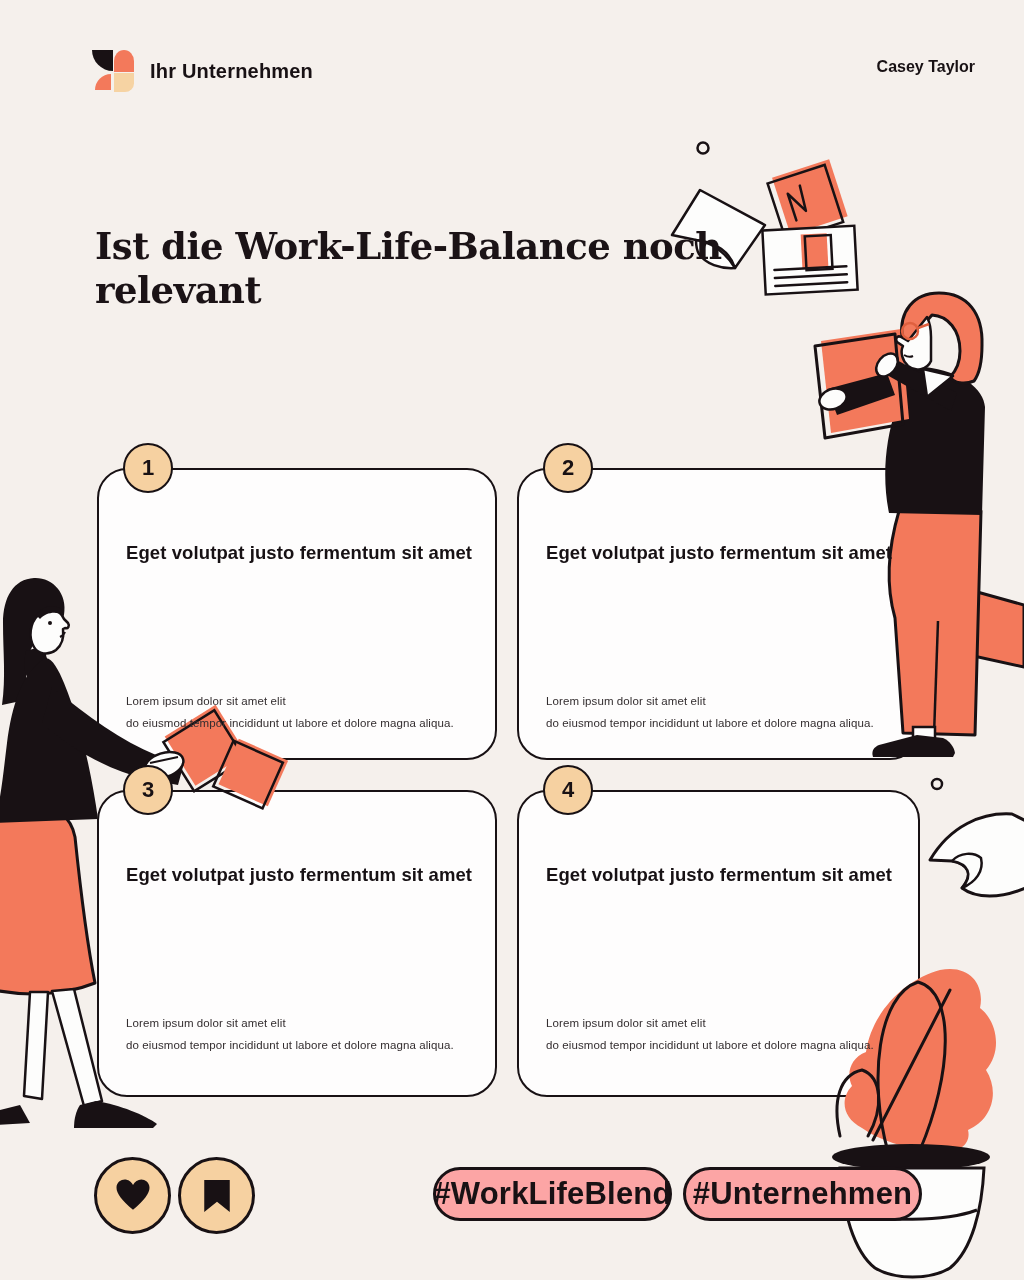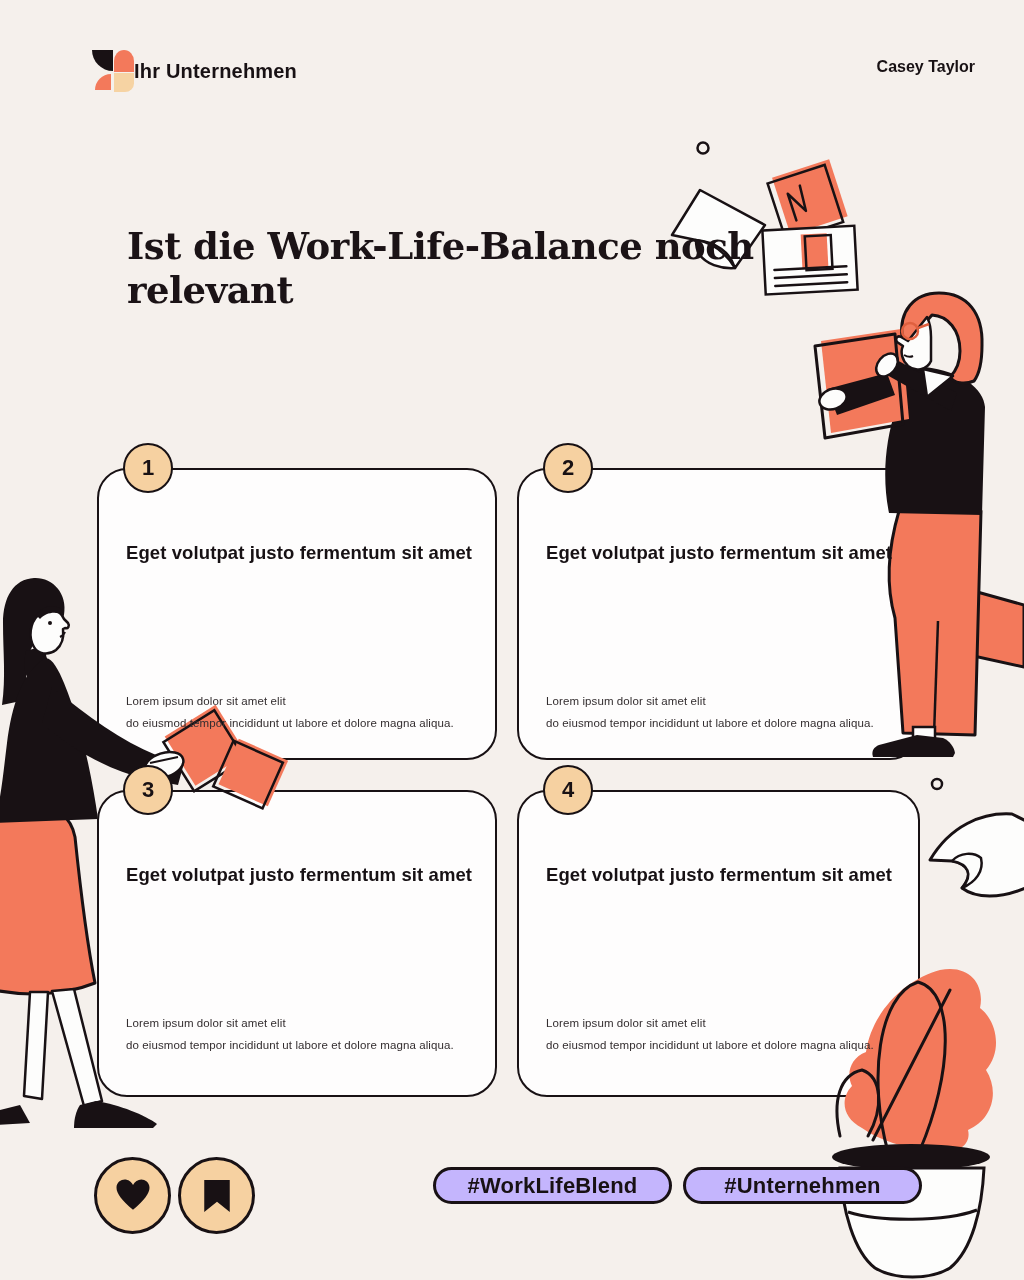--- a/index.html
+++ b/index.html
@@ -6,35 +6,35 @@
   html,body { width:1024px; height:1280px; }
   body {
     position:relative; overflow:hidden;
     background:#f5f0ec;
     font-family:"Liberation Sans", sans-serif;
     color:#181114;
   }
 
   
   .header { position:absolute; left:0; top:0; width:1024px; height:110px; }
-  .brand { position:absolute; left:92px; top:50px; display:flex; align-items:center; }
+  .brand { position:absolute; left:92px; top:50px; display:flex; align-items:center; gap:16px; }
   .logo { position:relative; width:42px; height:42px; }
   .logo .q { position:absolute; }
   .q1 { left:0; top:0; width:21px; height:21px; background:#181114; border-radius:0 0 0 100%; }
   .q2 { left:22px; top:0; width:20px; height:22px; background:#f3795b; border-radius:100% 100% 0 0; }
   .q3 { left:3px; top:24px; width:16px; height:16px; background:#f3795b; border-radius:100% 0 0 0; }
   .q4 { left:22px; top:23px; width:20px; height:19px; background:#f6d3a3; border-radius:0 0 45% 0; }
   .brand-name { font-size:20px; font-weight:bold; letter-spacing:.2px; }
   .author { position:absolute; right:49px; top:58px; font-size:16px; font-weight:bold; }
 
   
   .title {
     position:absolute; left:95px; top:224px; width:720px; z-index:3;
     font-family:"DejaVu Serif", serif; font-weight:bold;
-    font-size:37px; letter-spacing:-0.5px; color:#1b1316;margin-left:32px;
+    font-size:37px; letter-spacing:-0.5px; color:#1b1316;
   }
 
   
   .card {
     position:absolute; width:400px;
     background:#fefdfd; border:2px solid #181114; border-radius:30px;
   }
   .card.c1 { left:97px;  top:468px; height:292px; }
   .card.c2 { left:517px; top:468px; width:403px; height:292px; }
   .card.c3 { left:97px;  top:790px; height:307px; }
@@ -63,24 +63,24 @@
 
   
   .footer-btn {
     position:absolute; z-index:5; width:77px; height:77px; border-radius:50%;
     background:#f6d1a1; border:3px solid #181114;
     display:flex; align-items:center; justify-content:center; cursor:pointer;
   }
   .btn-heart { left:94px; top:1157px; }
   .btn-bookmark { left:178px; top:1157px; }
   .pill {
-    position:absolute; z-index:5; height:37px; width:239px; border-radius:28px;
-    background:#c4b5fd; border:3px solid #181114;
+    position:absolute; z-index:5; height:54px; width:239px; border-radius:28px;
+    background:#fca5a5; border:3px solid #181114;
     display:flex; align-items:center; justify-content:center;
-    font-size:22px; font-weight:bold; letter-spacing:.2px; cursor:pointer;
+    font-size:31px; font-weight:bold; letter-spacing:.2px; cursor:pointer;
   }
   .pill1 { left:433px; top:1167px; }
   .pill2 { left:683px; top:1167px; }
 </style>
 </head>
 <body>
 
 <div class="header">
   <div class="brand">
     <div class="logo">

